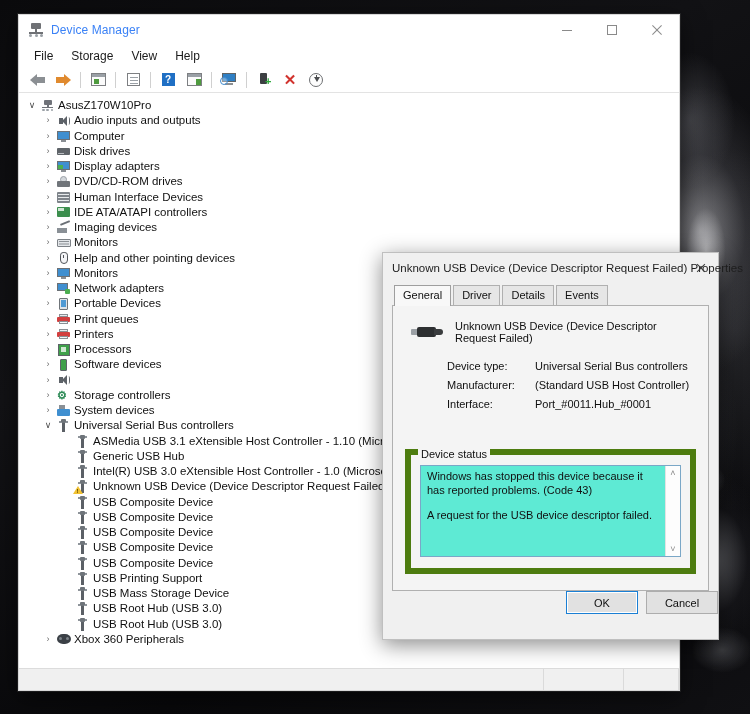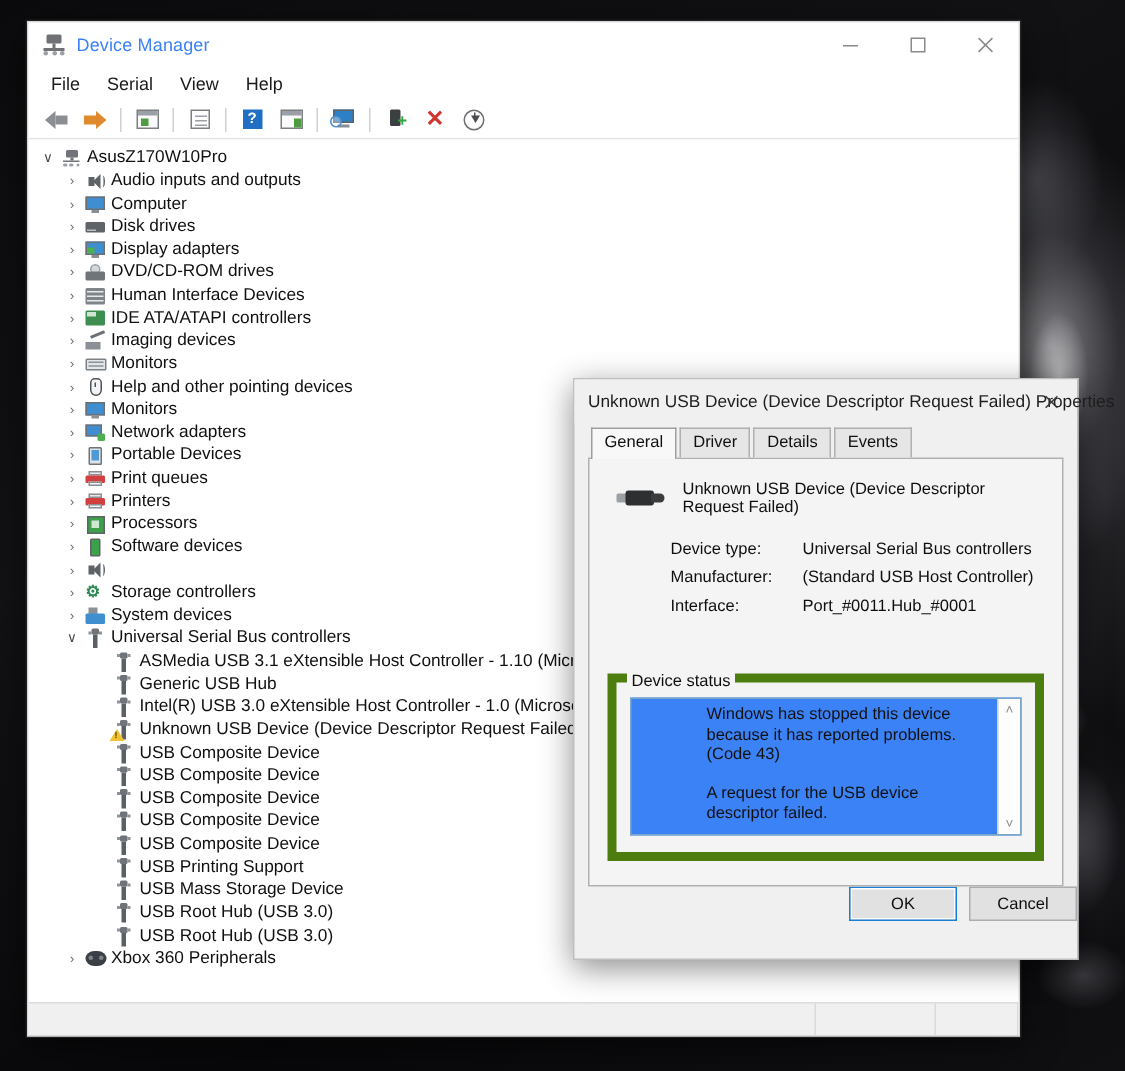--- a/index.html
+++ b/index.html
@@ -362,25 +362,24 @@
     padding: 10px 9px 11px 9px;
     flex: 0 0 auto;
   }
   .status-legend {
     position:absolute; top:-7px; left:7px;
     background:#f4f4f4; padding: 0 3px;
     font-size: 11px; color:#0f0f0f;
   }
   .status-box {
     height: 92px;
-    background:#3b82f6;
+    background:#5eead4;
     border:1px solid #7aa7c7;
     position:relative;
     display:flex;
-    padding-left:44px;
   }
   .status-text {
     flex:1 1 auto;
     padding: 4px 5px 4px 6px;
     font-size: 11px; color:#111; line-height: 13.5px;
   }
   .status-text p { margin:0; }
   .status-text p + p { margin-top: 12px; }
   .status-scroll {
     width: 15px; flex:0 0 auto;
@@ -431,21 +430,21 @@
         </div>
       <div class="win-btn wb-close">
           <span class="x1"></span>
           <span class="x2"></span>
         </div>
     </div>
   </div>
 
   <div class="menubar">
     <div class="menu-item">File</div>
-    <div class="menu-item">Serial</div>
+    <div class="menu-item">Storage</div>
     <div class="menu-item">View</div>
     <div class="menu-item">Help</div>
   </div>
 
   <div class="toolbar">
     <div class="tb-btn">
         <span class="arrow-l"></span>
       </div>
     <div class="tb-btn">
         <span class="arrow-r"></span>

